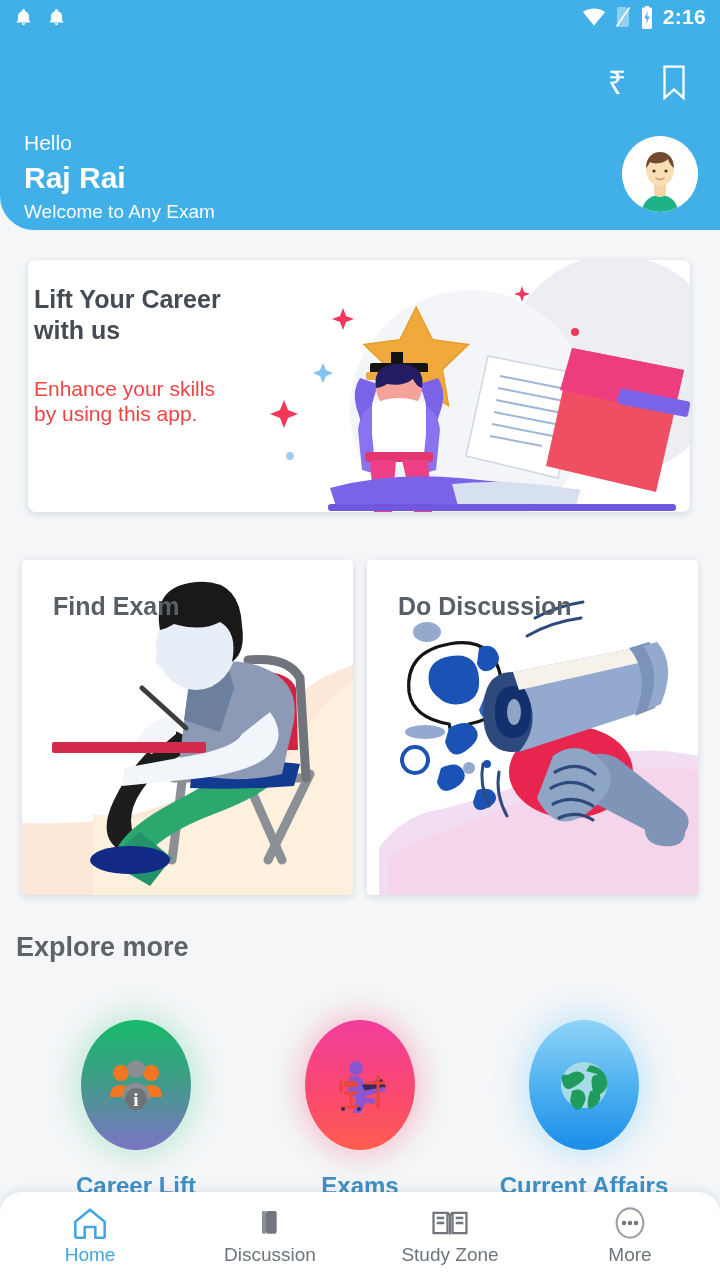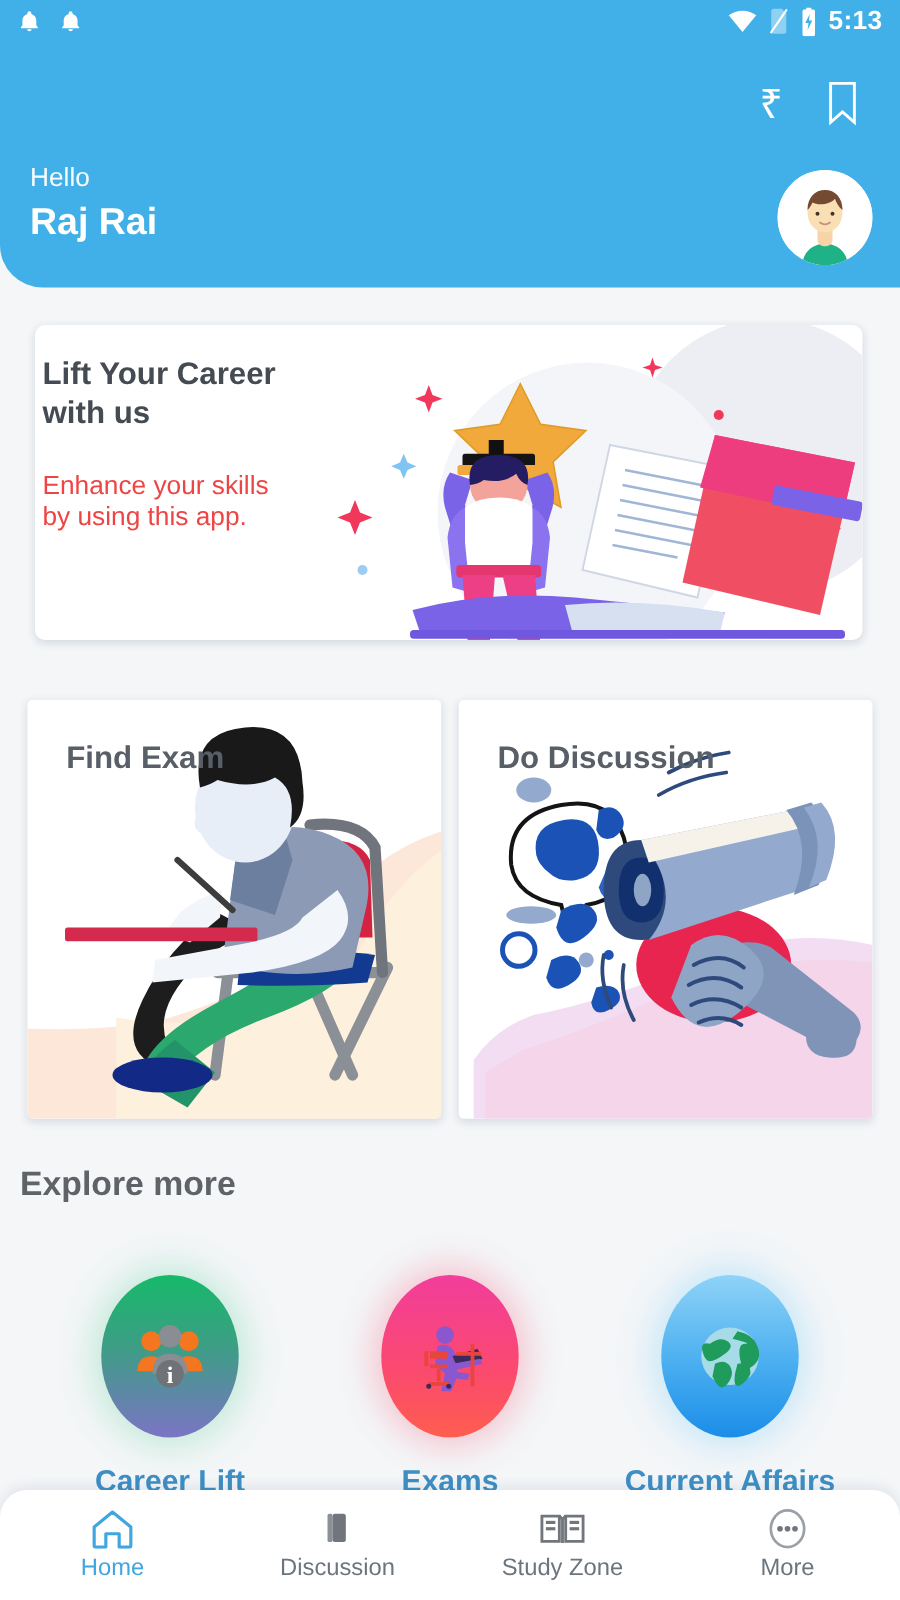--- a/index.html
+++ b/index.html
@@ -129,37 +129,38 @@
       <path fill="#ffffff" d="M12 18.5L23 5.2C20 2.8 16.2 1.5 12 1.5S4 2.8 1 5.2L12 18.5z"></path>
     </svg>
     <svg width="16" height="22" viewBox="0 0 16 22">
       <path fill="#ffffff" opacity=".42" d="M10.5 1H4a2 2 0 00-2 2v16a2 2 0 002 2h8a2 2 0 002-2V4.5L10.5 1z"></path>
       <path stroke="#ffffff" stroke-width="1.6" d="M1.5 20.5L14.5 1.5"></path>
     </svg>
     <svg width="14" height="23" viewBox="0 0 14 23">
       <path fill="#ffffff" d="M5 0h4v1.6h1.6A1.4 1.4 0 0112 3v18.6A1.4 1.4 0 0110.6 23H3.4A1.4 1.4 0 012 21.6V3a1.4 1.4 0 011.4-1.4H5V0z"></path>
       <path fill="#41b0e8" d="M7.8 5.2L4.2 12.4h2.6l-.8 5.6 3.8-7.6H7.2l.6-5.2z"></path>
     </svg>
-    <span class="sb-time">5:13</span>
+    <span class="sb-time">2:16</span>
   </div>
 </div>
 
 <div class="header">
   <div class="header-actions">
     <svg class="hdr-icon" width="34" height="38" viewBox="0 0 24 26">
       <text x="12" y="21" font-family="'Liberation Sans', sans-serif" font-size="23" fill="#ffffff" text-anchor="middle">₹</text>
     </svg>
     <svg class="hdr-icon" width="28" height="38" viewBox="0 0 20 28">
       <path fill="none" stroke="#ffffff" stroke-width="1.7" d="M3 2h14v23l-7-6.2L3 25V2z"></path>
     </svg>
   </div>
 
   <div class="greet">
     <div class="hello">Hello</div>
     <div class="name">Raj Rai</div>
+    <div class="sub">Welcome to Any Exam</div>
   </div>
 
   <div class="avatar">
     <svg width="76" height="76" viewBox="0 0 76 76">
       <circle cx="38" cy="38" r="38" fill="#ffffff"></circle>
       <path fill="#1fb286" d="M20 76c0-10 8-17 18-17s18 7 18 17H20z"></path>
       <path fill="#f6d4a8" d="M32 46h12v10c0 3-2.6 5-6 5s-6-2-6-5V46z"></path>
       <ellipse cx="38" cy="34" rx="14" ry="16" fill="#fadfb4"></ellipse>
       <path fill="#744b32" d="M24 32c0-10 6-16 14-16s14 6 14 16c-3-2-5-6-6-9-3 4-13 6-18 3-1 2-2 4-4 6z"></path>
       <circle cx="32" cy="35" r="1.6" fill="#43342b"></circle>

